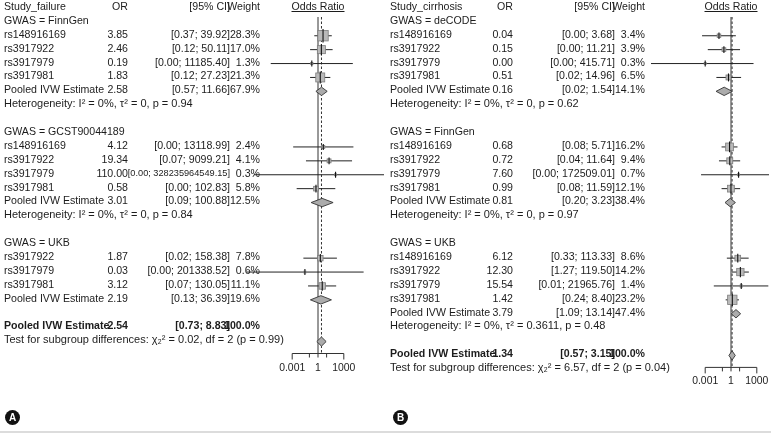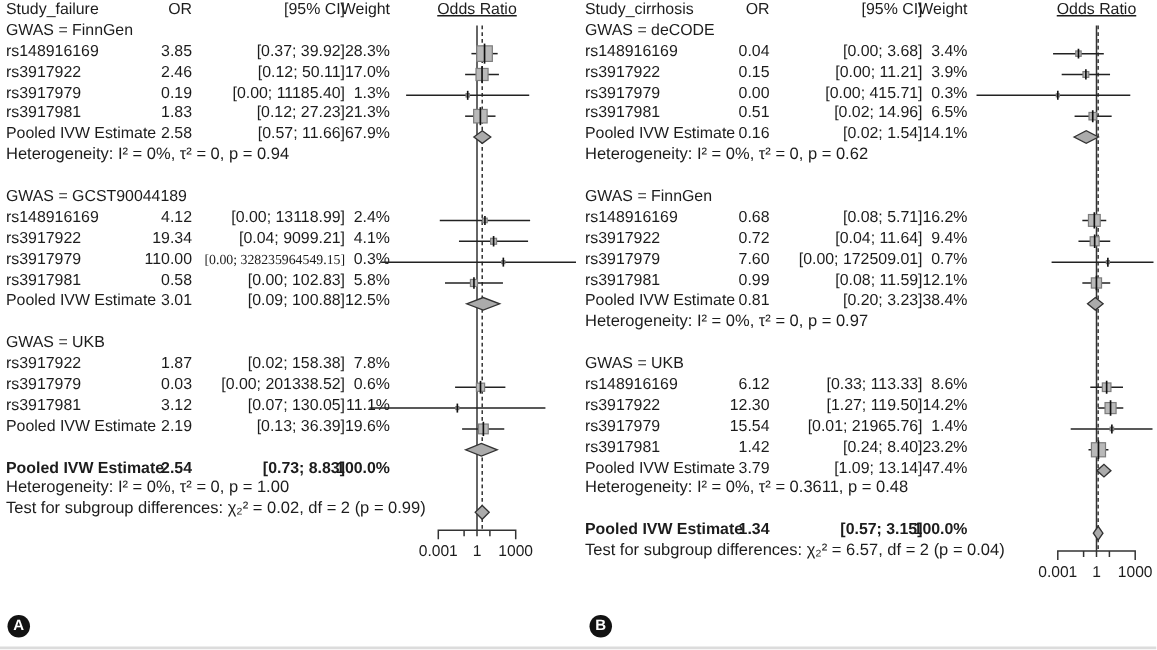--- a/index.html
+++ b/index.html
@@ -13,21 +13,21 @@
     box-sizing:border-box;border-bottom:2px solid #dcdcdc;
   }
   .panel{position:relative;flex:0 0 auto;height:433px;}
   .row{position:relative;height:13.9px;line-height:13.7px;font-size:10.6px;white-space:nowrap;}
   .row span{white-space:nowrap;}
   .c-study{position:absolute;left:4px;}
   .c-or{position:absolute;right:258px;}
   .c-ci{position:absolute;right:156px;}
   .c-wt{position:absolute;right:126px;}
   .c-plot{position:absolute;text-align:center;text-decoration:underline;}
-  .ci-long{font-size:9.2px;font-family:Liberation Serif, serif;}
+  .ci-long{font-size:9.2px;}
   .row.bold span{font-weight:700;}
   .note{font-size:11px;}
   svg.overlay{position:absolute;left:0;top:0;pointer-events:none;}
   .badge{
     position:absolute;width:15px;height:15px;border-radius:50%;
     background:#121212;color:#fff;font-size:10px;font-weight:700;
     display:flex;align-items:center;justify-content:center;
   }
 </style>
 </head>
@@ -84,41 +84,44 @@
       </div>
       <div class="row data">
         <span class="c-study">rs148916169</span>
         <span class="c-or">4.12</span>
         <span class="c-ci">[0.00; 13118.99]</span>
         <span class="c-wt">2.4%</span>
       </div>
       <div class="row data">
         <span class="c-study">rs3917922</span>
         <span class="c-or">19.34</span>
-        <span class="c-ci">[0.04; 9099.21]</span>
+        <span class="c-ci">[0.07; 9099.21]</span>
         <span class="c-wt">4.1%</span>
       </div>
       <div class="row data">
         <span class="c-study">rs3917979</span>
         <span class="c-or">110.00</span>
         <span class="c-ci ci-long">[0.00; 328235964549.15]</span>
         <span class="c-wt">0.3%</span>
       </div>
       <div class="row data">
         <span class="c-study">rs3917981</span>
         <span class="c-or">0.58</span>
         <span class="c-ci">[0.00; 102.83]</span>
         <span class="c-wt">5.8%</span>
       </div>
       <div class="row data">
         <span class="c-study">Pooled IVW Estimate</span>
         <span class="c-or">3.01</span>
         <span class="c-ci">[0.09; 100.88]</span>
         <span class="c-wt">12.5%</span>
       </div>
+      <div class="row het">
+        <span class="c-study note">Heterogeneity: I² = 0%, τ² = 0, p = 0.84</span>
+      </div>
       <div class="row blank"></div>
       <div class="row group">
         <span class="c-study">GWAS = UKB</span>
       </div>
       <div class="row data">
         <span class="c-study">rs3917922</span>
         <span class="c-or">1.87</span>
         <span class="c-ci">[0.02; 158.38]</span>
         <span class="c-wt">7.8%</span>
       </div>
@@ -139,23 +142,20 @@
         <span class="c-or">2.19</span>
         <span class="c-ci">[0.13; 36.39]</span>
         <span class="c-wt">19.6%</span>
       </div>
       <div class="row blank"></div>
       <div class="row data bold">
         <span class="c-study">Pooled IVW Estimate</span>
         <span class="c-or">2.54</span>
         <span class="c-ci">[0.73; 8.83]</span>
         <span class="c-wt">100.0%</span>
-      </div>
-      <div class="row het">
-        <span class="c-study note">Heterogeneity: I² = 0%, τ² = 0, p = 1.00</span>
       </div>
       <div class="row het">
         <span class="c-study note">Test for subgroup differences: χ₂² = 0.02, df = 2 (p = 0.99)</span>
       </div>
       <div class="badge" style="top: 410px; left: 5px;">A</div>
       <svg class="overlay" width="386" height="433" viewBox="0 0 386 433">
         <line x1="318" y1="17" x2="318" y2="353.5" stroke="#333333" stroke-width="1"></line>
         <line x1="321.4815699629315" y1="17" x2="321.4815699629315" y2="353.5" stroke="#333333" stroke-width="1" stroke-dasharray="2.5,2"></line>
         <line x1="314.28653482697615" y1="35.75" x2="331.7702385804919" y2="35.75" stroke="#222222" stroke-width="1"></line>
         <rect x="317.84818220324763" y="30.56321992947455" width="10.3735601410509" height="10.3735601410509" fill="#b9b9b9" stroke="#7d7d7d" stroke-width="0.8"></rect>

